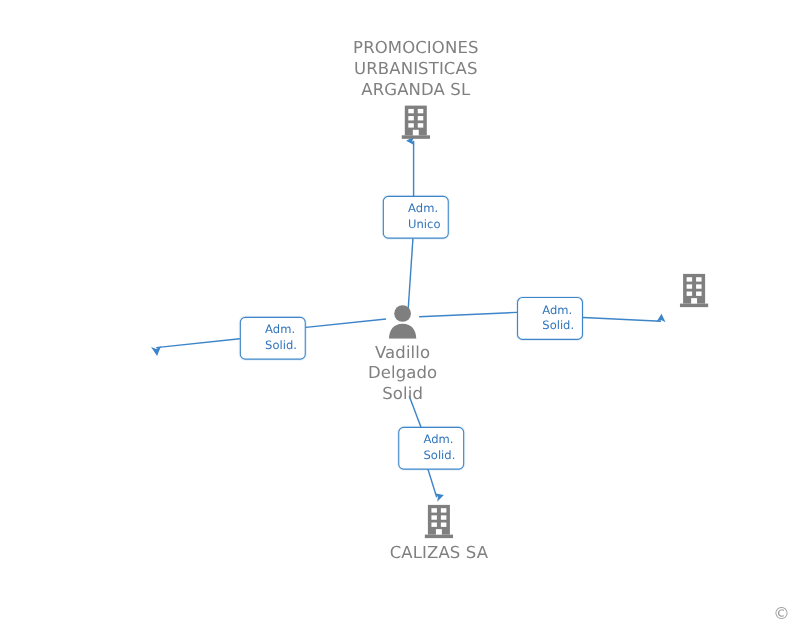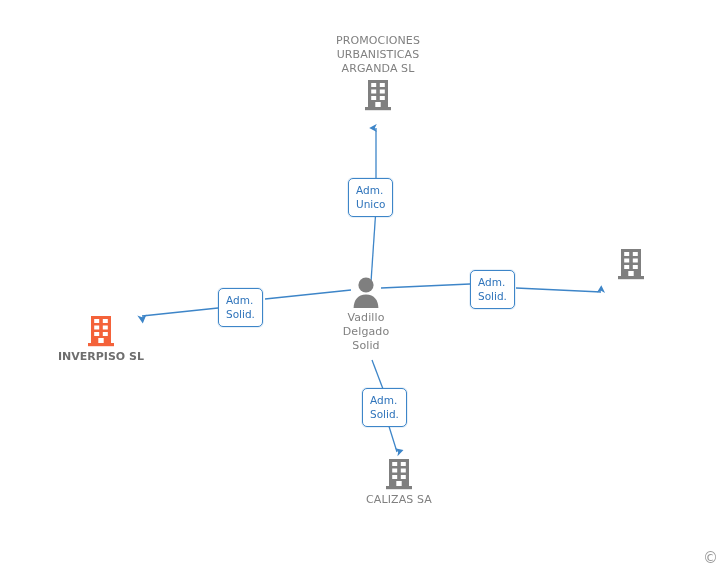--- a/index.html
+++ b/index.html
@@ -30,21 +30,21 @@
   
   .node {
     position: absolute;
     width: 130px;
     margin-left: -65px;
     text-align: center;
     line-height: 1.28;
   }
   .node .node-label {
     display: block;
-    font-size: 11px;
+    font-size: 15px;
     color: #808080;
     letter-spacing: .1px;
     white-space: pre-line;
   }
   .node.is-focus .node-label {
     color: #6e6e6e;
     font-weight: bold;
     letter-spacing: 0;
   }
   .node-icon {
@@ -57,21 +57,21 @@
   
   .rel-label {
     position: absolute;
     box-sizing: border-box;
     border: 1px solid #3d85c8;
     border-radius: 5px;
     background: #ffffff;
     color: #2f74bb;
     font-size: 10.5px;
     line-height: 14px;
-    padding: 4px 7px 5px 7px;
+    padding: 4px 7px 5px 22px;
     text-align: left;
     white-space: pre-line;
     box-shadow: 0 0 0 1px rgba(61,133,200,.12);
   }
 
   
   #watermark {
     position: absolute;
     right: 10px;
     bottom: 8px;
@@ -154,34 +154,20 @@
       <rect x="6.2" y="4" width="5" height="4" fill="#ffffff"></rect>
       <rect x="14.8" y="4" width="5" height="4" fill="#ffffff"></rect>
       <rect x="6.2" y="10.5" width="5" height="4" fill="#ffffff"></rect>
       <rect x="14.8" y="10.5" width="5" height="4" fill="#ffffff"></rect>
       <rect x="6.2" y="17" width="5" height="4" fill="#ffffff"></rect>
       <rect x="14.8" y="17" width="5" height="4" fill="#ffffff"></rect>
       <rect x="10.3" y="23" width="5.4" height="5" fill="#ffffff"></rect>
     </svg>
   </div>
 
-  <div class="node label-below is-focus" style="left:101px; top:315px;">
-    <svg class="node-icon" width="26" height="32" viewBox="0 0 26 32" aria-hidden="true">
-      <rect x="3" y="1" width="20" height="27" fill="#f4623a"></rect>
-      <rect x="0" y="28" width="26" height="3.2" fill="#f4623a"></rect>
-      <rect x="6.2" y="4" width="5" height="4" fill="#ffffff"></rect>
-      <rect x="14.8" y="4" width="5" height="4" fill="#ffffff"></rect>
-      <rect x="6.2" y="10.5" width="5" height="4" fill="#ffffff"></rect>
-      <rect x="14.8" y="10.5" width="5" height="4" fill="#ffffff"></rect>
-      <rect x="6.2" y="17" width="5" height="4" fill="#ffffff"></rect>
-      <rect x="14.8" y="17" width="5" height="4" fill="#ffffff"></rect>
-      <rect x="10.3" y="23" width="5.4" height="5" fill="#ffffff"></rect>
-    </svg>
-    <span class="node-label">INVERPISO SL</span>
-  </div>
 
   <div class="node label-below" style="left:399px; top:458px;">
     <svg class="node-icon" width="26" height="32" viewBox="0 0 26 32" aria-hidden="true">
       <rect x="3" y="1" width="20" height="27" fill="#7f7f7f"></rect>
       <rect x="0" y="28" width="26" height="3.2" fill="#7f7f7f"></rect>
       <rect x="6.2" y="4" width="5" height="4" fill="#ffffff"></rect>
       <rect x="14.8" y="4" width="5" height="4" fill="#ffffff"></rect>
       <rect x="6.2" y="10.5" width="5" height="4" fill="#ffffff"></rect>
       <rect x="14.8" y="10.5" width="5" height="4" fill="#ffffff"></rect>
       <rect x="6.2" y="17" width="5" height="4" fill="#ffffff"></rect>

